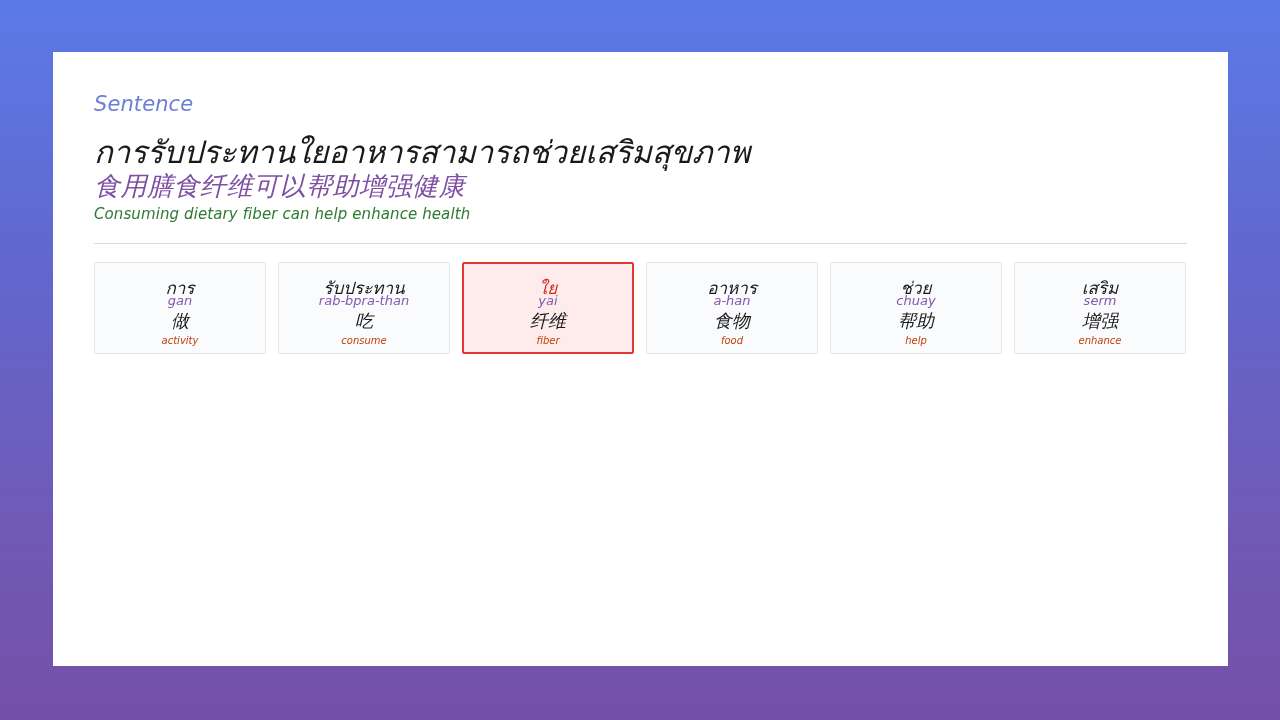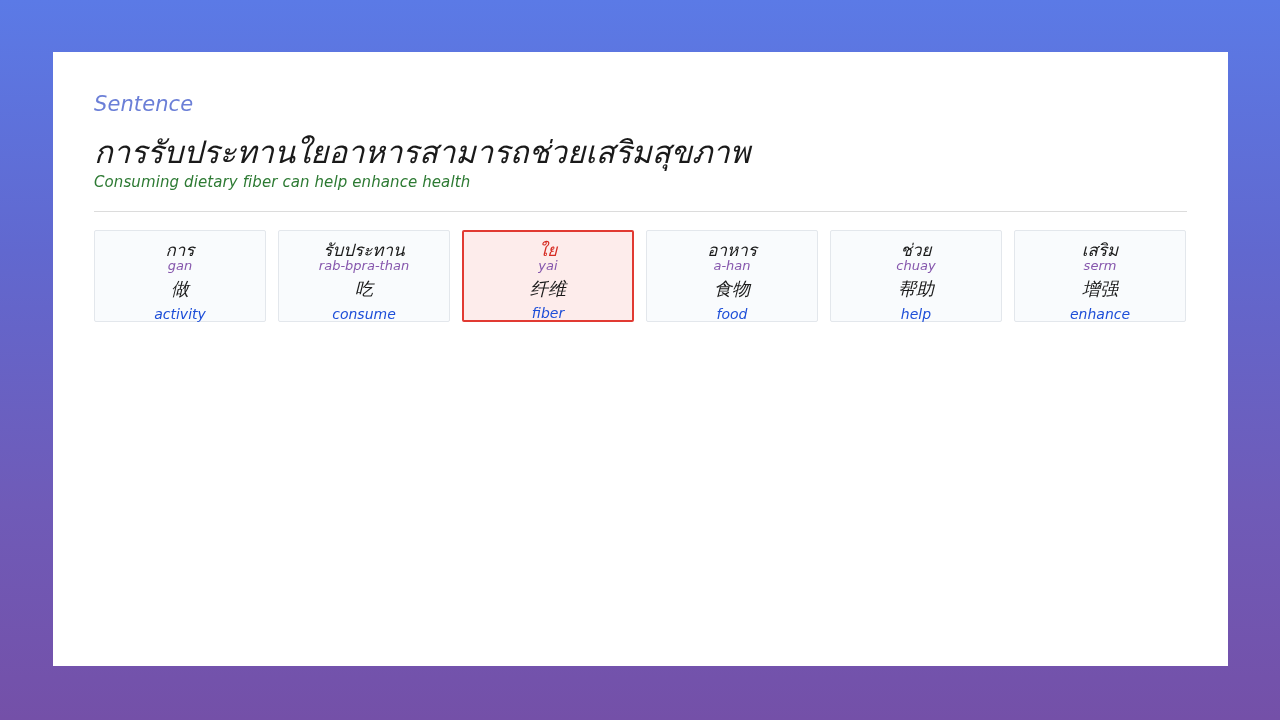--- a/index.html
+++ b/index.html
@@ -89,21 +89,21 @@
 
   .token-card {
     width: 172px;
     height: 92px;
     background: #f9fbfd;
     border: 1px solid #e3e7ec;
     border-radius: 2px;
     display: flex;
     flex-direction: column;
     align-items: center;
-    justify-content: space-between;
+    justify-content: center;
     padding-top: 11px;
     position: relative;
     cursor: pointer;
   }
 
   .token-card.selected {
     background: #fdeceb;
     border: 2px solid #e13a32;
     padding-top: 10px;
   }
@@ -130,39 +130,40 @@
 
   .tok-cn {
     font-size: 18px;
     color: #1a1a1a;
     line-height: 1.0;
     margin-top: 5px;
     white-space: nowrap;
   }
 
   .tok-en {
-    font-size: 14px;
-    color: #1d4ed8;
+    font-size: 10px;
+    color: #c2410c;
     line-height: 1.0;
     margin-top: 6px;
     white-space: nowrap;
   }
 </style>
 </head>
 <body>
 
 <div id="app-root">
 
   <div class="panel">
     <div class="panel-inner">
 
       <div class="section-label">Sentence</div>
 
       <div class="sentence-thai">การรับประทานใยอาหารสามารถช่วยเสริมสุขภาพ</div>
 
+      <div class="sentence-chinese">食用膳食纤维可以帮助增强健康</div>
 
       <div class="sentence-english">Consuming dietary fiber can help enhance health</div>
 
       <div class="divider"></div>
 
       <div class="token-grid" id="token-grid">
           <div class="token-card">
             <div class="tok-thai">การ</div>
             <div class="tok-roman">gan</div>
             <div class="tok-cn">做</div>

